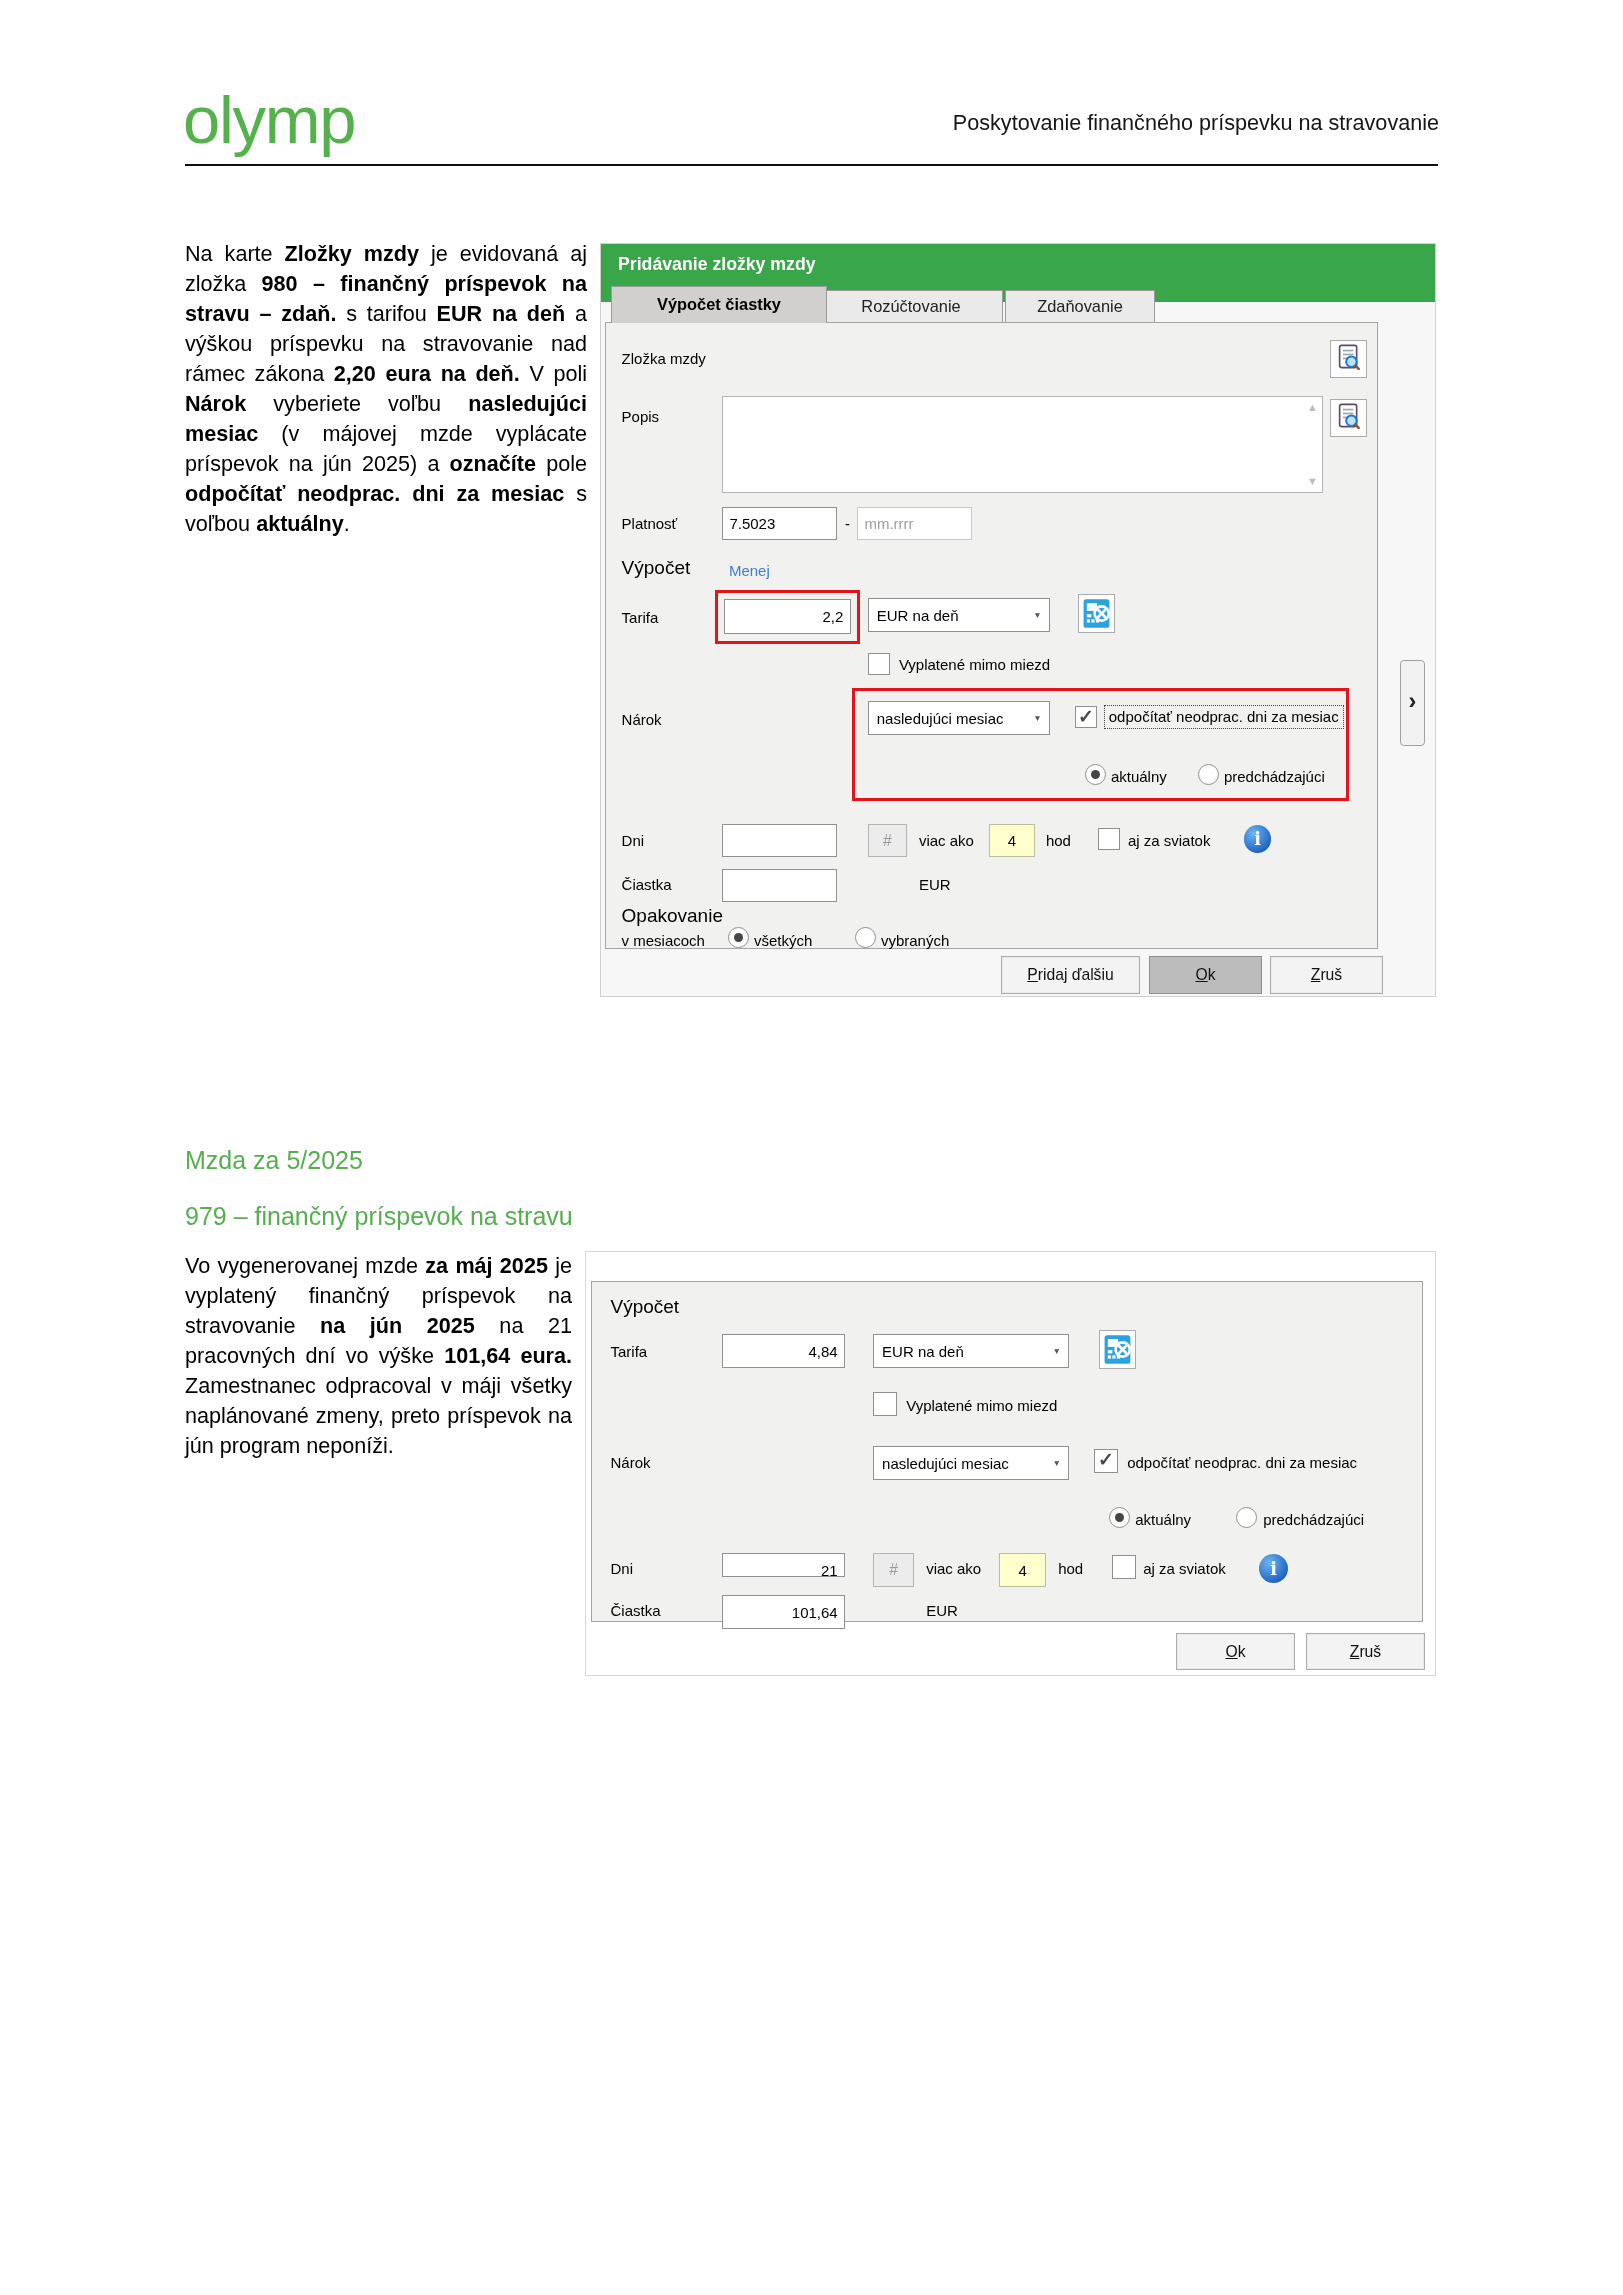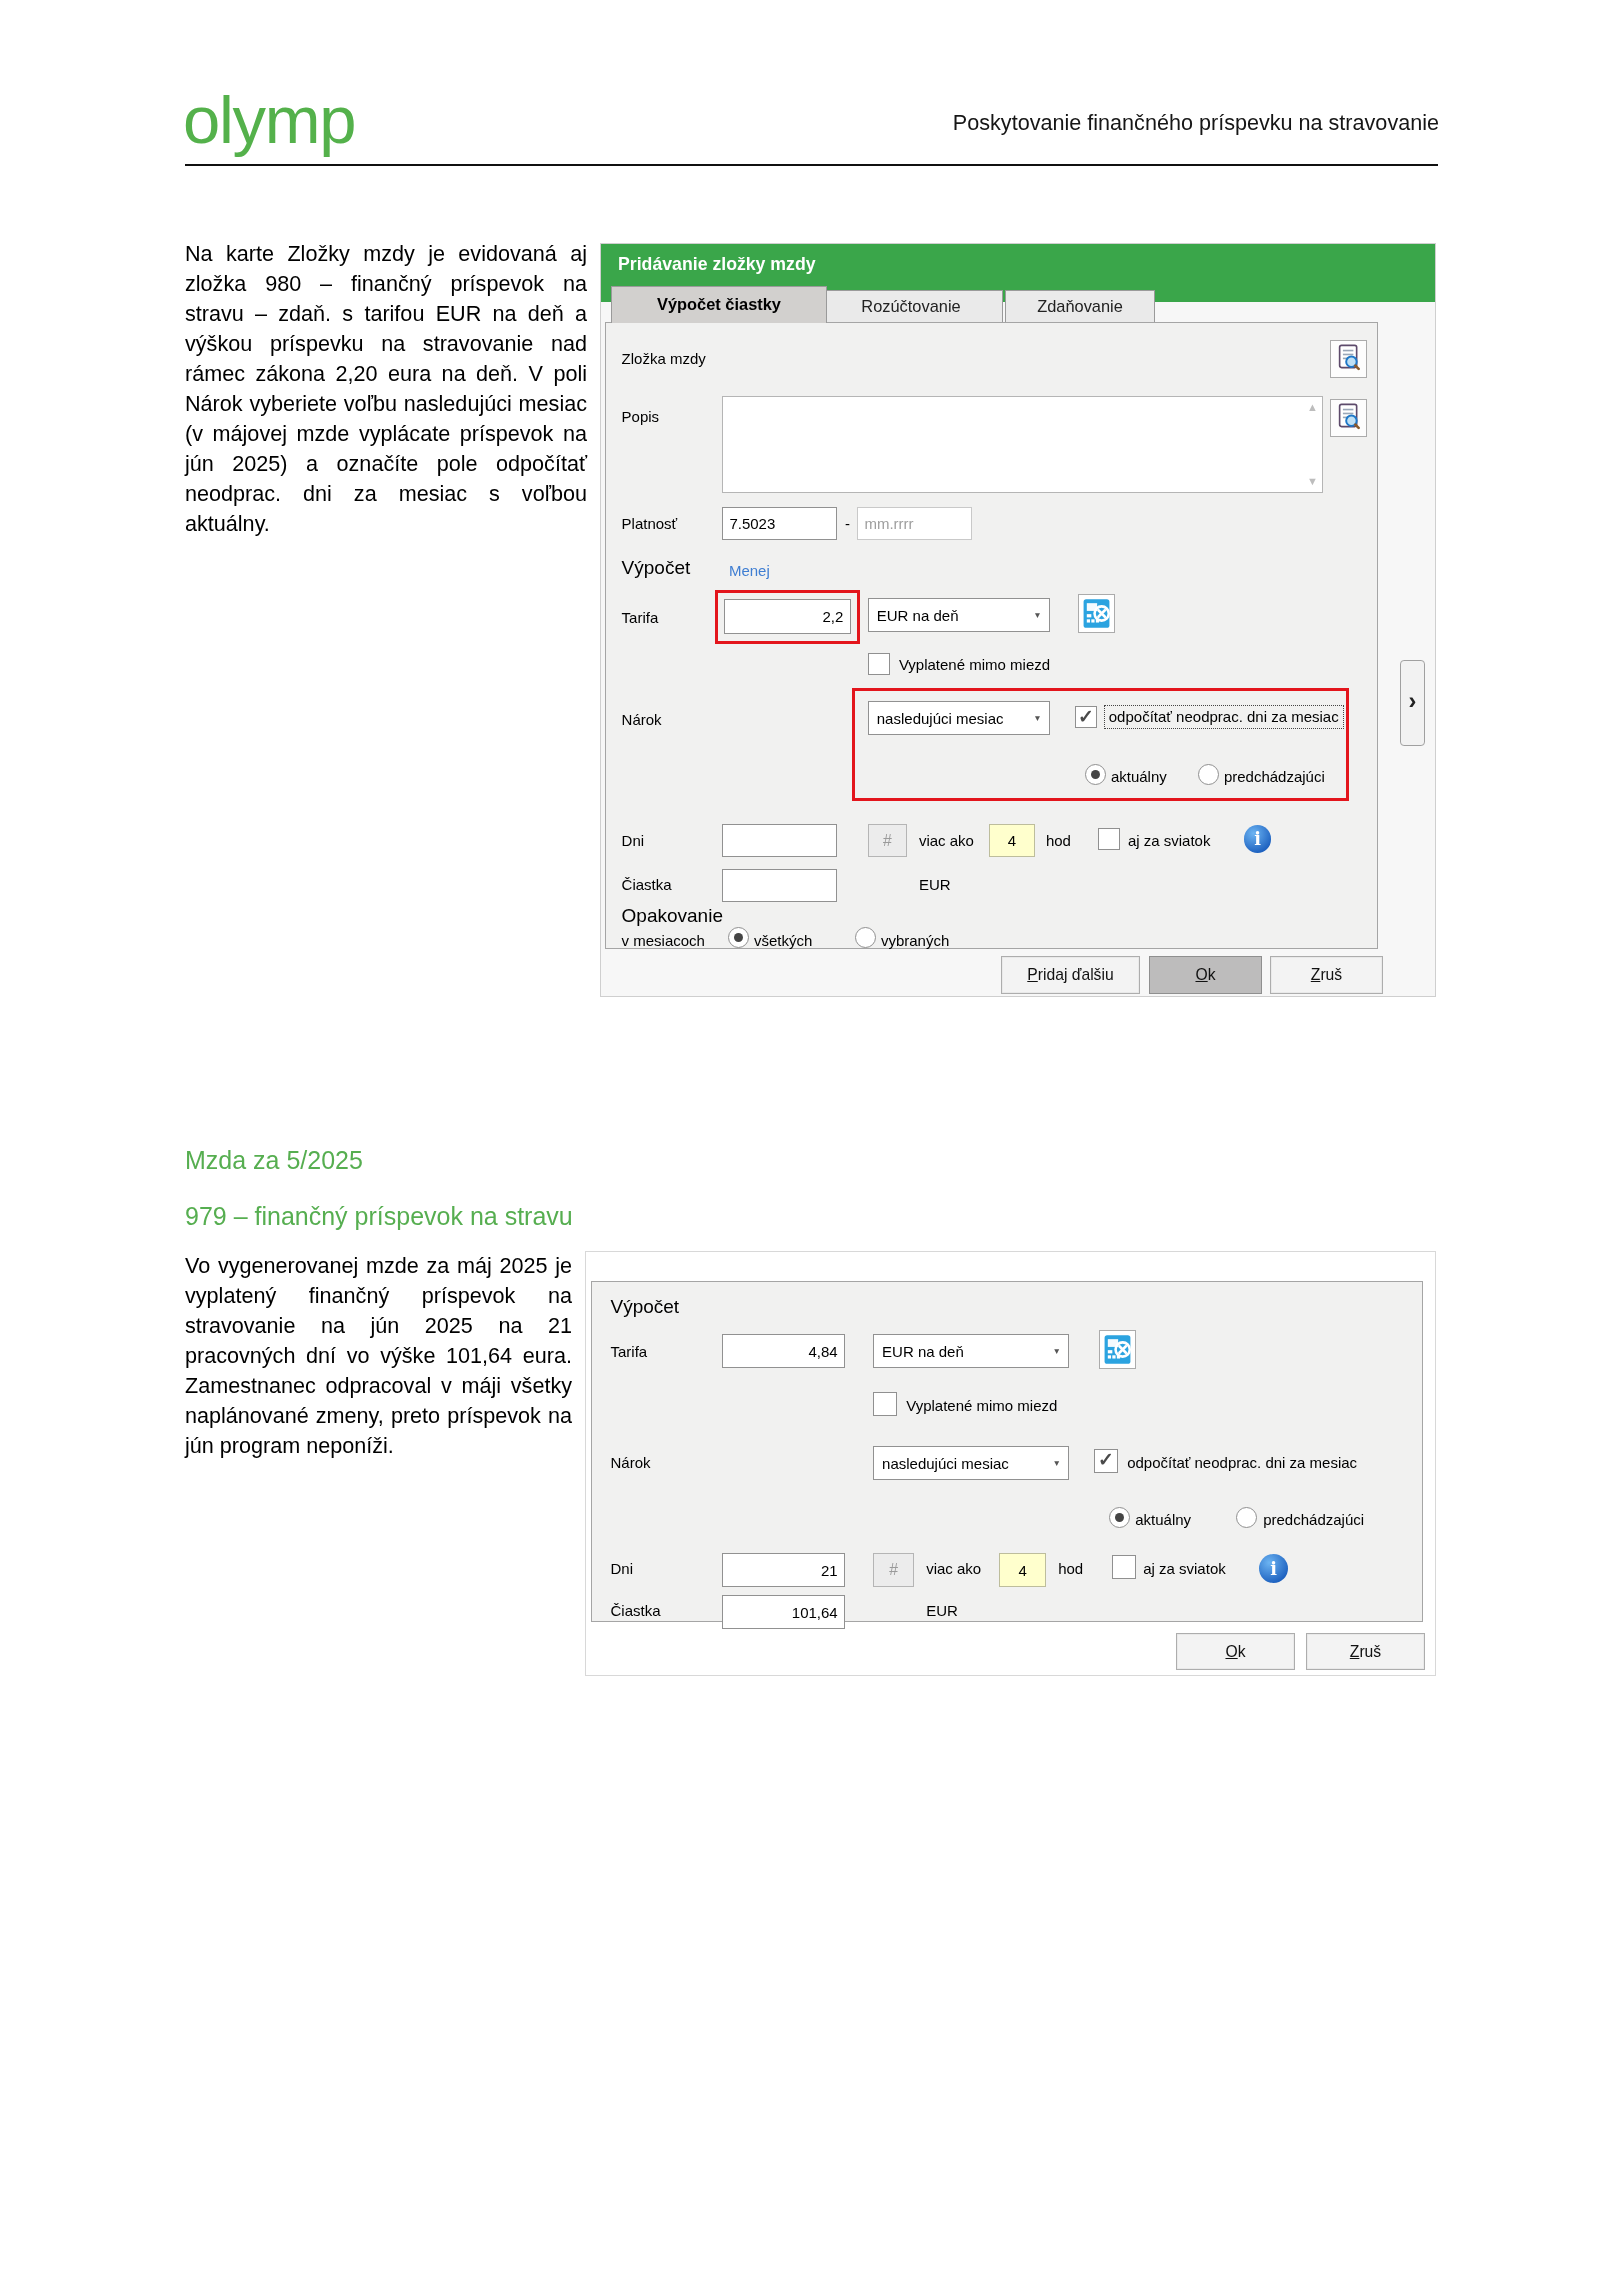--- a/index.html
+++ b/index.html
@@ -5,21 +5,21 @@
   html,body{margin:0;padding:0}
   body{width:1623px;height:2295px;position:relative;background:#ffffff;
        font-family:"Liberation Sans",sans-serif;color:#000;}
   .abs{position:absolute;box-sizing:border-box}
   
   .logo{font-size:67px;font-weight:500;color:#54b14b;letter-spacing:-1.3px;line-height:1}
   .doc-title{font-size:21.6px;color:#161616;white-space:nowrap}
   .rule{background:#101010;height:2px}
   
   .para{font-size:21.6px;line-height:30px;text-align:justify;margin:0}
-  .para b{font-weight:400}
+  .para b{font-weight:700}
   .green-h{font-size:25px;color:#56ae50;line-height:1.15;white-space:nowrap}
   
   .shot{background:#f7f7f7;border:0.7px solid #cfcfcf}
   .titlebar{background:#3aa64a;color:#fff;font-weight:700;font-size:17.7px;line-height:41px;padding-left:17px}
   .tab{border:0.7px solid #9a9a9a;border-bottom:none;text-align:center;font-size:16.4px;white-space:nowrap}
   .tab.active{background:#d2d0ce;font-weight:700;z-index:3}
   .tab.idle{background:#eaeaea;color:#222}
   .panel{background:#f1f1f0;border:0.7px solid #a5a5a5}
   .lbl{font-size:15px;white-space:nowrap;line-height:1.3}
   .sec-h{font-size:19px;font-weight:400;white-space:nowrap}
@@ -226,21 +226,21 @@
     <div class="abs dd" style="left:281px;top:164px;width:196px;height:34px"><span>nasledujúci mesiac</span></div>
     <span class="abs cb checked" style="left:502px;top:167px;width:23.6px;height:23.6px"></span>
     <div class="abs lbl" style="left:535px;top:171px">odpočítať neodprac. dni za mesiac</div>
 
     <span class="abs radio sel" style="left:517px;top:225px"></span>
     <div class="abs lbl" style="left:543px;top:228px">aktuálny</div>
     <span class="abs radio" style="left:644px;top:225px"></span>
     <div class="abs lbl" style="left:671px;top:228px">predchádzajúci</div>
 
     <div class="abs lbl" style="left:18.3px;top:277px">Dni</div>
-    <div class="abs tfield right" style="left:130px;top:271px;width:123px;height:34px;line-height:33px">21</div>
+    <div class="abs tfield right" style="left:130px;top:271px;width:123px;height:24px;line-height:33px">21</div>
     <div class="abs hashbtn" style="left:281px;top:271px;width:41px;height:34px">#</div>
     <div class="abs lbl" style="left:334px;top:277px">viac ako</div>
     <div class="abs tfield yellow center" style="left:407px;top:271px;width:47px;height:34px;line-height:33px">4</div>
     <div class="abs lbl" style="left:466px;top:277px">hod</div>
     <span class="abs cb" style="left:520px;top:273px;width:23.6px;height:23.6px"></span>
     <div class="abs lbl" style="left:551px;top:277px">aj za sviatok</div>
     <div class="abs info" style="left:667px;top:272px;width:29px;height:29px"></div>
 
     <div class="abs lbl" style="left:18.3px;top:319px">Čiastka</div>
     <div class="abs tfield right" style="left:130px;top:313px;width:123px;height:34px;line-height:33px">101,64</div>

